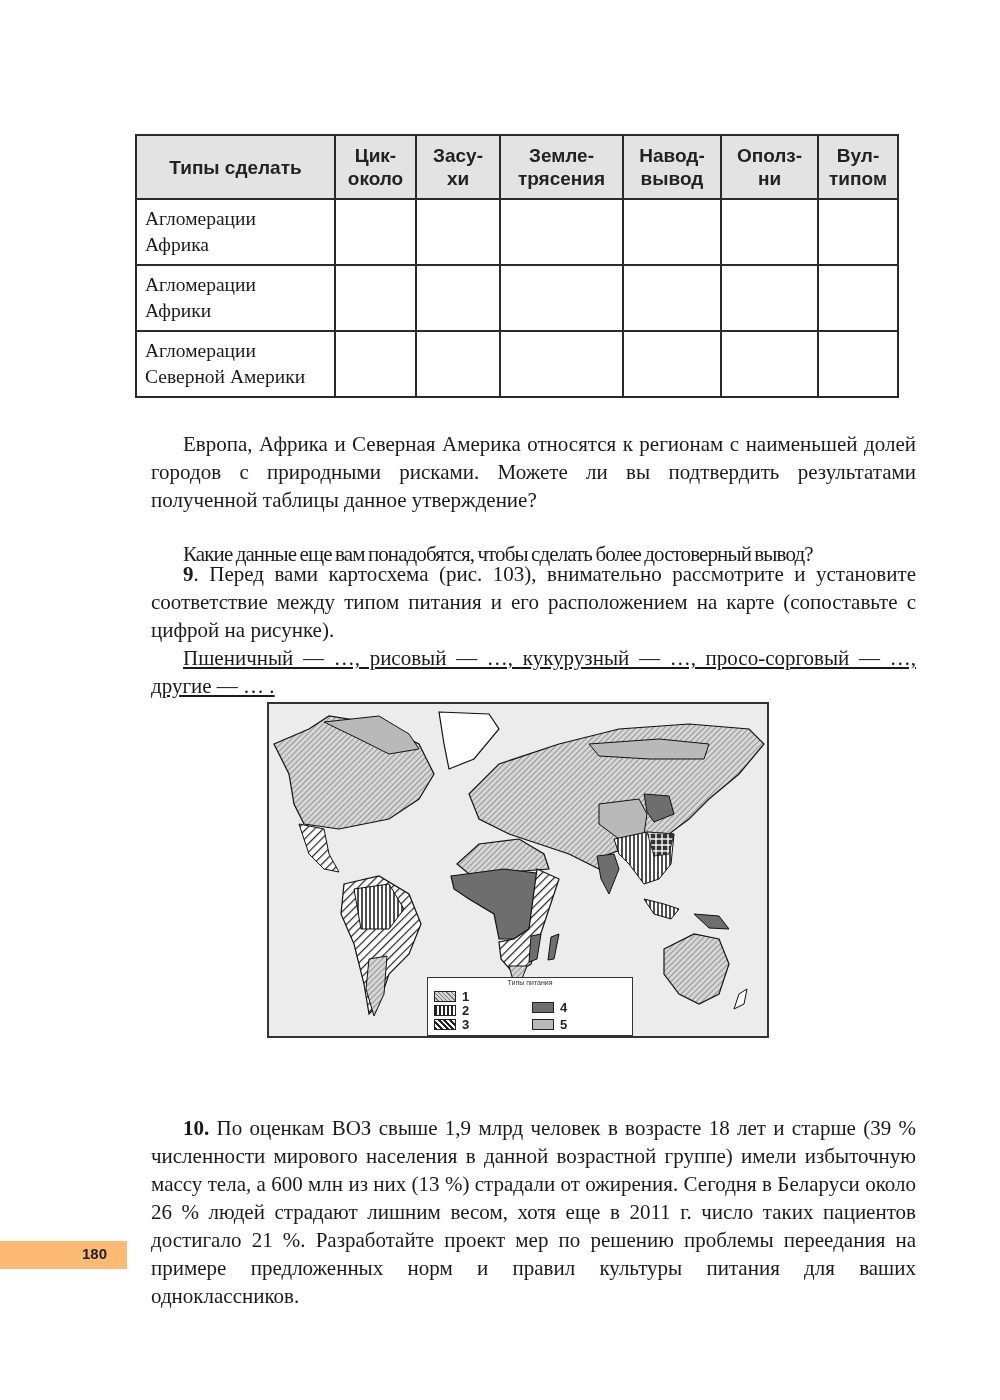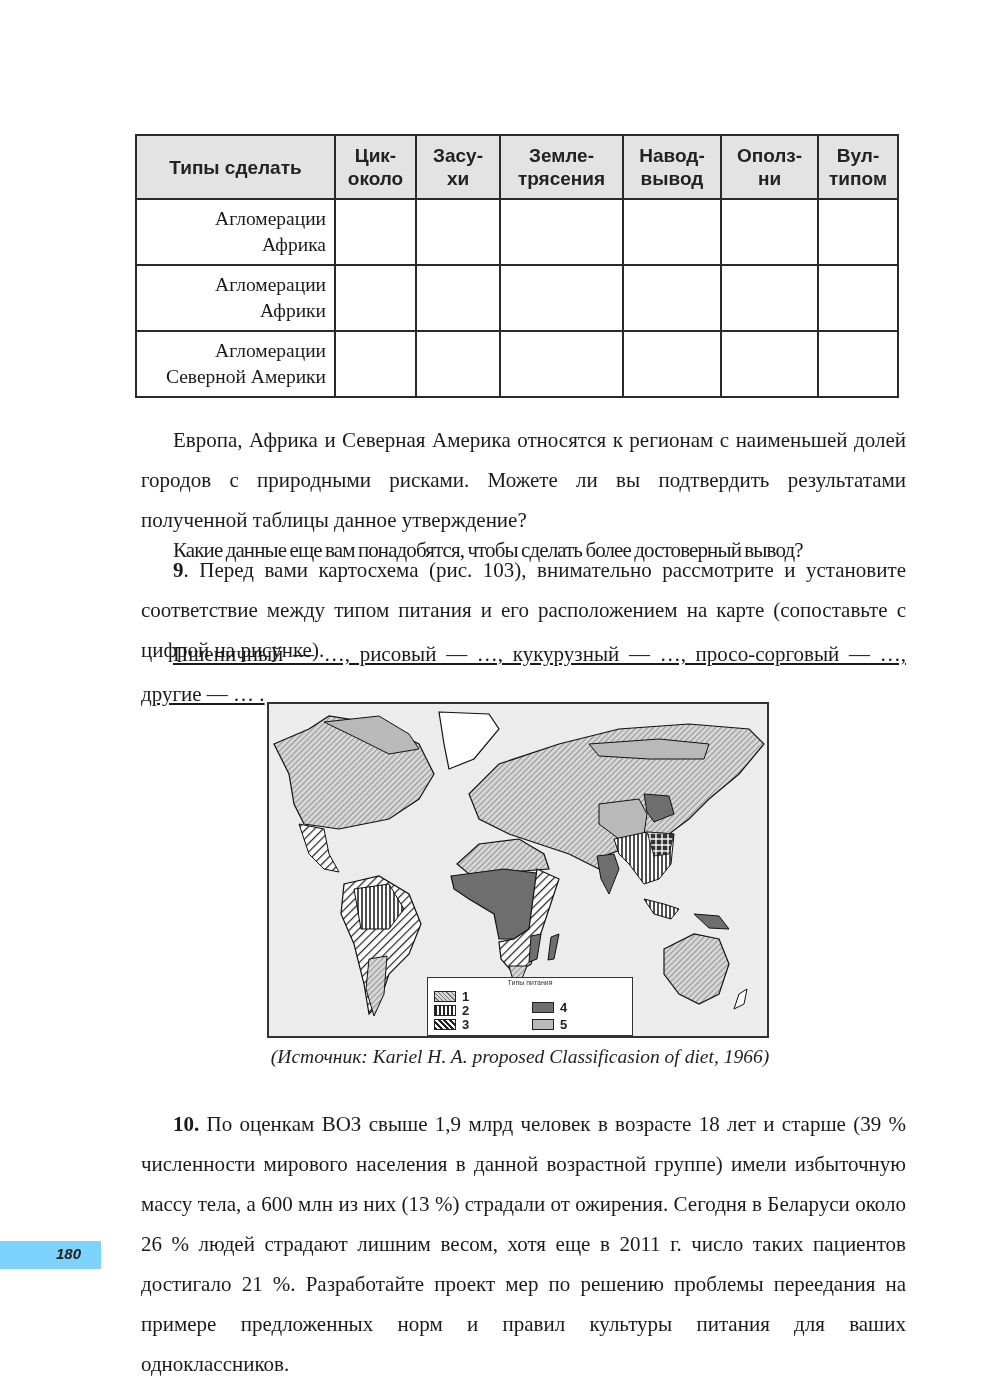--- a/index.html
+++ b/index.html
@@ -10,24 +10,24 @@
   .risk-table {
     position: absolute; left: 135px; top: 134px; width: 762px;
     border-collapse: collapse; table-layout: fixed;
   }
   .risk-table th, .risk-table td { border: 2px solid #2a2a2a; }
   .risk-table th {
     background: #e3e3e3; height: 62px; font-family: "Liberation Sans", "DejaVu Sans", sans-serif;
     font-weight: bold; font-size: 19px; line-height: 23px; text-align: center; color: #222; padding: 0 2px;
   }
   .risk-table td { height: 64px; padding: 0 8px; font-size: 19.5px; line-height: 26px; vertical-align: middle; }
-  .risk-table td.rowlabel { text-align: right; margin-top: 20px; }
+  .risk-table td.rowlabel { text-align: left; margin-top: 20px; }
   .para {
-    position: absolute; left: 135px; width: 765px; font-size: 21px; line-height: 40px;
-    text-align: justify; margin: 6px;
+    position: absolute; left: 135px; width: 765px; font-size: 21px; line-height: 28px;
+    text-align: justify; margin: 16px;
   }
   .indent { text-indent: 32px; }
   .lastline { text-align-last: left; }
   .tight { letter-spacing: -0.9px; word-spacing: -1px; }
   .map-frame {
     position: absolute; left: 267px; top: 702px; width: 498px; height: 332px;
     border: 2px solid #333; background: #ececec; overflow: hidden;
   }
   .map-frame svg { display: block; }
   .legend {
@@ -36,21 +36,21 @@
   }
   .legend-title { position: absolute; left: 0; right: 0; top: 1px; text-align: center; font-size: 7px; color: #333; }
   .legend-item { position: absolute; display: flex; align-items: center; gap: 6px; }
   .swatch { width: 20px; height: 9px; border: 1px solid #222; display: inline-block; }
   .legend-num { font-weight: bold; font-size: 13px; color: #222; }
   .caption {
     position: absolute; left: 250px; width: 540px; text-align: center; font-style: italic;
     font-size: 19.5px; line-height: 22px; color: #222;
   }
   .page-num-bar {
-    position: absolute; left: 0; top: 1241px; width: 101px; height: 28px; background: #7dd3fc; font-style: italic;
+    position: absolute; left: 0; top: 1241px; width: 127px; height: 28px; background: #fdba74;
   }
   .page-num {
     position: absolute; right: 20px; top: 4px; font-family: "Liberation Sans", "DejaVu Sans", sans-serif;
     font-weight: bold; font-size: 15px; color: #222;
   }
 </style>
 </head>
 <body>
 
 <table class="risk-table">
@@ -183,20 +183,19 @@
       <span class="legend-num">4</span>
     </div>
     <div class="legend-item" style="left:104px; top:39px;">
       <span class="swatch" style="background:#b9b9b9;"></span>
       <span class="legend-num">5</span>
     </div>
   </div>
 </div>
 
 <div class="caption" style="top:1046px;">
-  <div>(Источник: Kariel H. A. proposed Classificasion of diet, 1966)</div>
 </div>
 
 <p class="para indent lastline" style="top:1098px;"><b>10.</b><span> По оценкам ВОЗ свыше 1,9 млрд человек в возрасте 18 лет и старше (39 % численности мирового населения в данной возрастной группе) имели избыточную массу тела, а 600 млн из них (13 %) страдали от ожирения. Сегодня в Беларуси около 26 % людей страдают лишним весом, хотя еще в 2011 г. число таких пациентов достигало 21 %. Разработайте проект мер по решению проблемы переедания на примере предложенных норм и правил культуры питания для ваших одноклассников.</span></p>
 
 <div class="page-num-bar">
   <span class="page-num">180</span>
 </div>
 
 </body></html>

